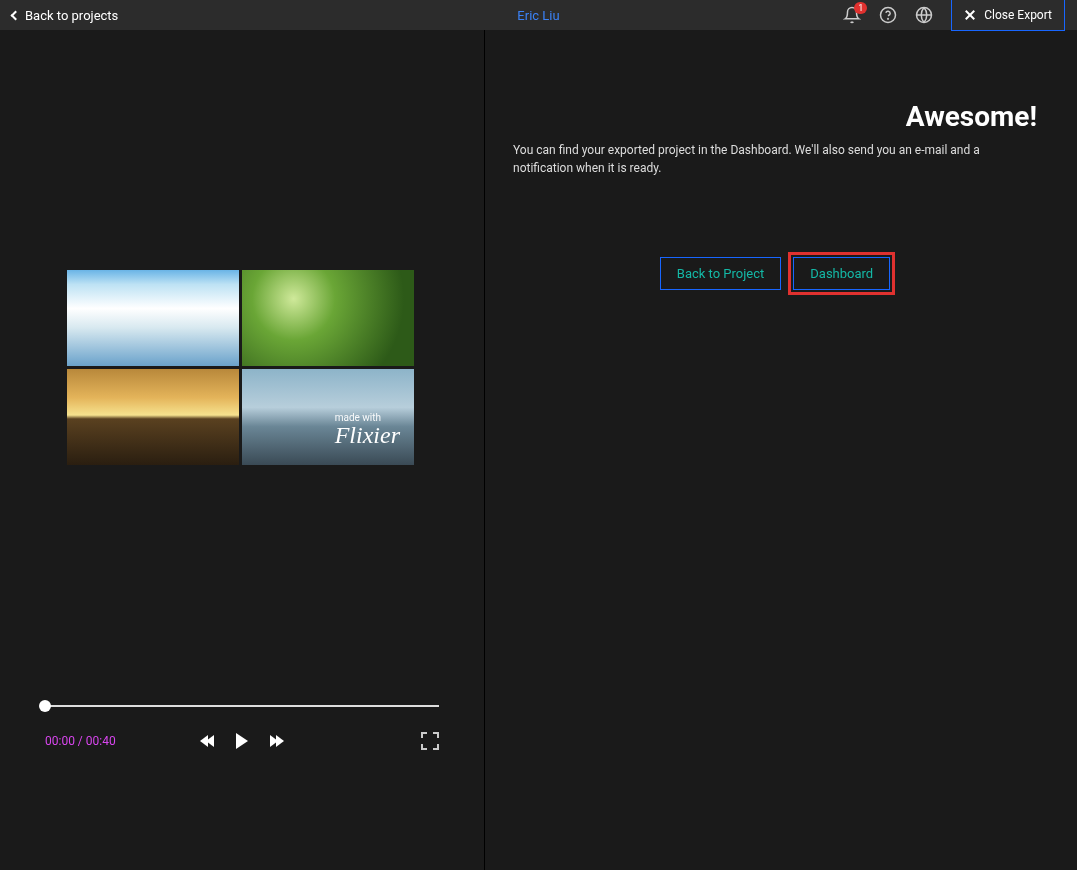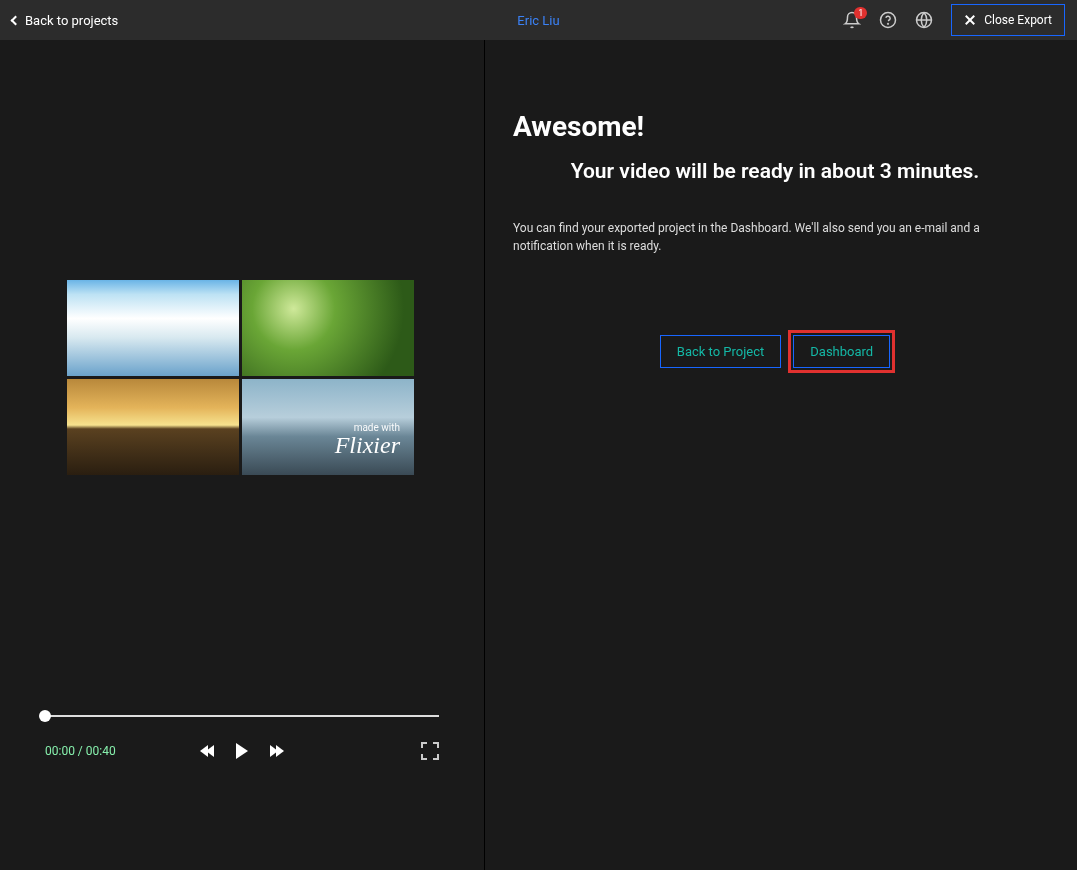--- a/index.html
+++ b/index.html
@@ -1,17 +1,17 @@
 <!DOCTYPE html>
 <html><head>
 <meta charset="utf-8">
 <style>
   * { box-sizing: border-box; margin: 0; padding: 0; }
   html, body { width: 1077px; height: 870px; background: #1a1a1a; font-family: -apple-system, BlinkMacSystemFont, "Segoe UI", Roboto, Arial, sans-serif; color: #fff; overflow: hidden; }
-  .topbar { height: 40px; background: #2c2c2c; display: flex; align-items: center; padding: 0 12px; position: relative; }
+  .topbar { height: 30px; background: #2c2c2c; display: flex; align-items: center; padding: 0 12px; position: relative; }
   .back-link { display: flex; align-items: center; gap: 6px; font-size: 13px; color: #fff; cursor: pointer; }
   .chev-left { display:inline-block; width:7px; height:7px; border-left:2px solid #fff; border-bottom:2px solid #fff; transform: rotate(45deg); }
   .center-title { position: absolute; left:50%; transform: translateX(-50%); font-size: 13px; color: #3b82f6; }
   .top-actions { margin-left:auto; display:flex; align-items:center; gap:18px; }
   .icon-btn { width:18px; height:18px; position:relative; cursor:pointer; display:flex; align-items:center; justify-content:center; }
   .badge { position:absolute; top:-4px; right:-6px; background:#e0312f; color:#fff; font-size:9px; border-radius:8px; padding:0 4px; line-height:12px; min-width:12px; text-align:center; }
   .close-export { border:1px solid #1866ff; padding:8px 12px; display:flex; align-items:center; gap:8px; font-size:12px; cursor:pointer; }
   .x-icon { position:relative; width:12px; height:12px; }
   .x-icon::before, .x-icon::after { content:""; position:absolute; left:5px; top:0; width:2px; height:12px; background:#fff; }
   .x-icon::before { transform:rotate(45deg); }
@@ -19,41 +19,41 @@
   .main { display:flex; height: calc(100% - 30px); }
   .left-pane { width: 484px; display:flex; flex-direction:column; align-items:center; }
   .right-pane { flex:1; padding: 70px 40px 0 28px; border-left:1px solid #000; }
   .video-area { margin-top: 240px; width: 350px; }
   .grid { display:flex; flex-wrap:wrap; gap:3px; }
   .tile { width: 172px; height: 96px; position:relative; overflow:hidden; }
   .sky { background: linear-gradient(180deg,#6ab4e6 0%,#bde2f4 15%,#fff 40%,#d8e9f0 60%,#6aa2cb 100%); }
   .grass { background: radial-gradient(circle at 30% 30%, #cfe99a 0%, #6aa636 30%, #2d5a18 80%); }
   .sunset { background: linear-gradient(180deg,#b8883b 0%,#e4b45a 30%,#f6e28e 48%,#5a4120 52%,#2a1e10 100%); }
   .mountain { background: linear-gradient(180deg,#8db4c9 0%,#b7cedb 40%,#6a8696 60%,#3a4a55 100%); }
-  .mountain .label { position:absolute; right:14px; bottom:18px; text-align:right; }
+  .mountain .label { position:absolute; right:14px; bottom:18px; text-align:left; }
   .mountain .label .made { font-size:10px; color:#fff; opacity:0.95; }
   .mountain .label .brand { font-size:24px; color:#fff; font-family: Georgia, serif; font-style:italic; line-height:1; }
   .controls { width: 394px; margin-top: 240px; }
   .track { width:100%; height:2px; background:#ddd; position:relative; }
   .thumb { position:absolute; left:0; top:50%; transform:translate(-50%,-50%); width:12px; height:12px; background:#fff; border-radius:50%; }
   .controls-row { display:flex; align-items:center; margin-top:22px; position:relative; height:24px; }
-  .time { font-size:12px; color:#86efac; }
+  .time { font-size:12px; color:#d946ef; }
   .transport { position:absolute; left:50%; transform:translateX(-50%); display:flex; gap:22px; align-items:center; }
   .play-tri { width:0; height:0; border-left:12px solid #fff; border-top:8px solid transparent; border-bottom:8px solid transparent; }
   .dbl-tri { display:flex; gap:-2px; }
   .dbl-tri span { width:0; height:0; border-top:6px solid transparent; border-bottom:6px solid transparent; }
   .dbl-tri.rev span { border-right:8px solid #fff; margin-left:-2px; }
   .dbl-tri.fwd span { border-left:8px solid #fff; margin-right:-2px; }
   .fullscreen { margin-left:auto; width:18px; height:18px; position:relative; }
   .fullscreen span { position:absolute; width:6px; height:6px; border:2px solid #ccc; }
   .fullscreen .tl { top:0; left:0; border-right:none; border-bottom:none; }
   .fullscreen .tr { top:0; right:0; border-left:none; border-bottom:none; }
   .fullscreen .bl { bottom:0; left:0; border-right:none; border-top:none; }
   .fullscreen .br { bottom:0; right:0; border-left:none; border-top:none; }
-  .headline { font-size:28px; font-weight:700; text-align:left; margin-bottom:16px; }
+  .headline { font-size:28px; font-weight:700; text-align:right; margin-bottom:8px; }
   .subhead { font-size:21px; font-weight:600; text-align:center; margin-bottom:36px; }
   .body-text { font-size:12px; color:#ddd; line-height:1.5; margin-bottom: 80px; }
   .btn-row { display:flex; gap:12px; justify-content:center; }
   .btn { border:1px solid #1866ff; padding:8px 16px; font-size:13px; cursor:pointer; background:transparent; color:#14b8a6; }
   .btn.highlight { outline:3px solid #e0312f; outline-offset:2px; }
 </style>
 </head>
 <body>
 
 <div class="topbar">
@@ -128,20 +128,19 @@
           <span class="tr"></span>
           <span class="bl"></span>
           <span class="br"></span>
         </div>
       </div>
     </div>
   </div>
 
   <div class="right-pane">
     <div class="headline">Awesome!</div>
-    <div class="subhead">Your video will be ready in about 3 minutes.</div>
     <div class="body-text">You can find your exported project in the Dashboard. We'll also send you an e-mail and a notification when it is ready.</div>
     <div class="btn-row">
       <div class="btn">Back to Project</div>
       <div class="btn highlight">Dashboard</div>
     </div>
   </div>
 </div>
 
 </body></html>

